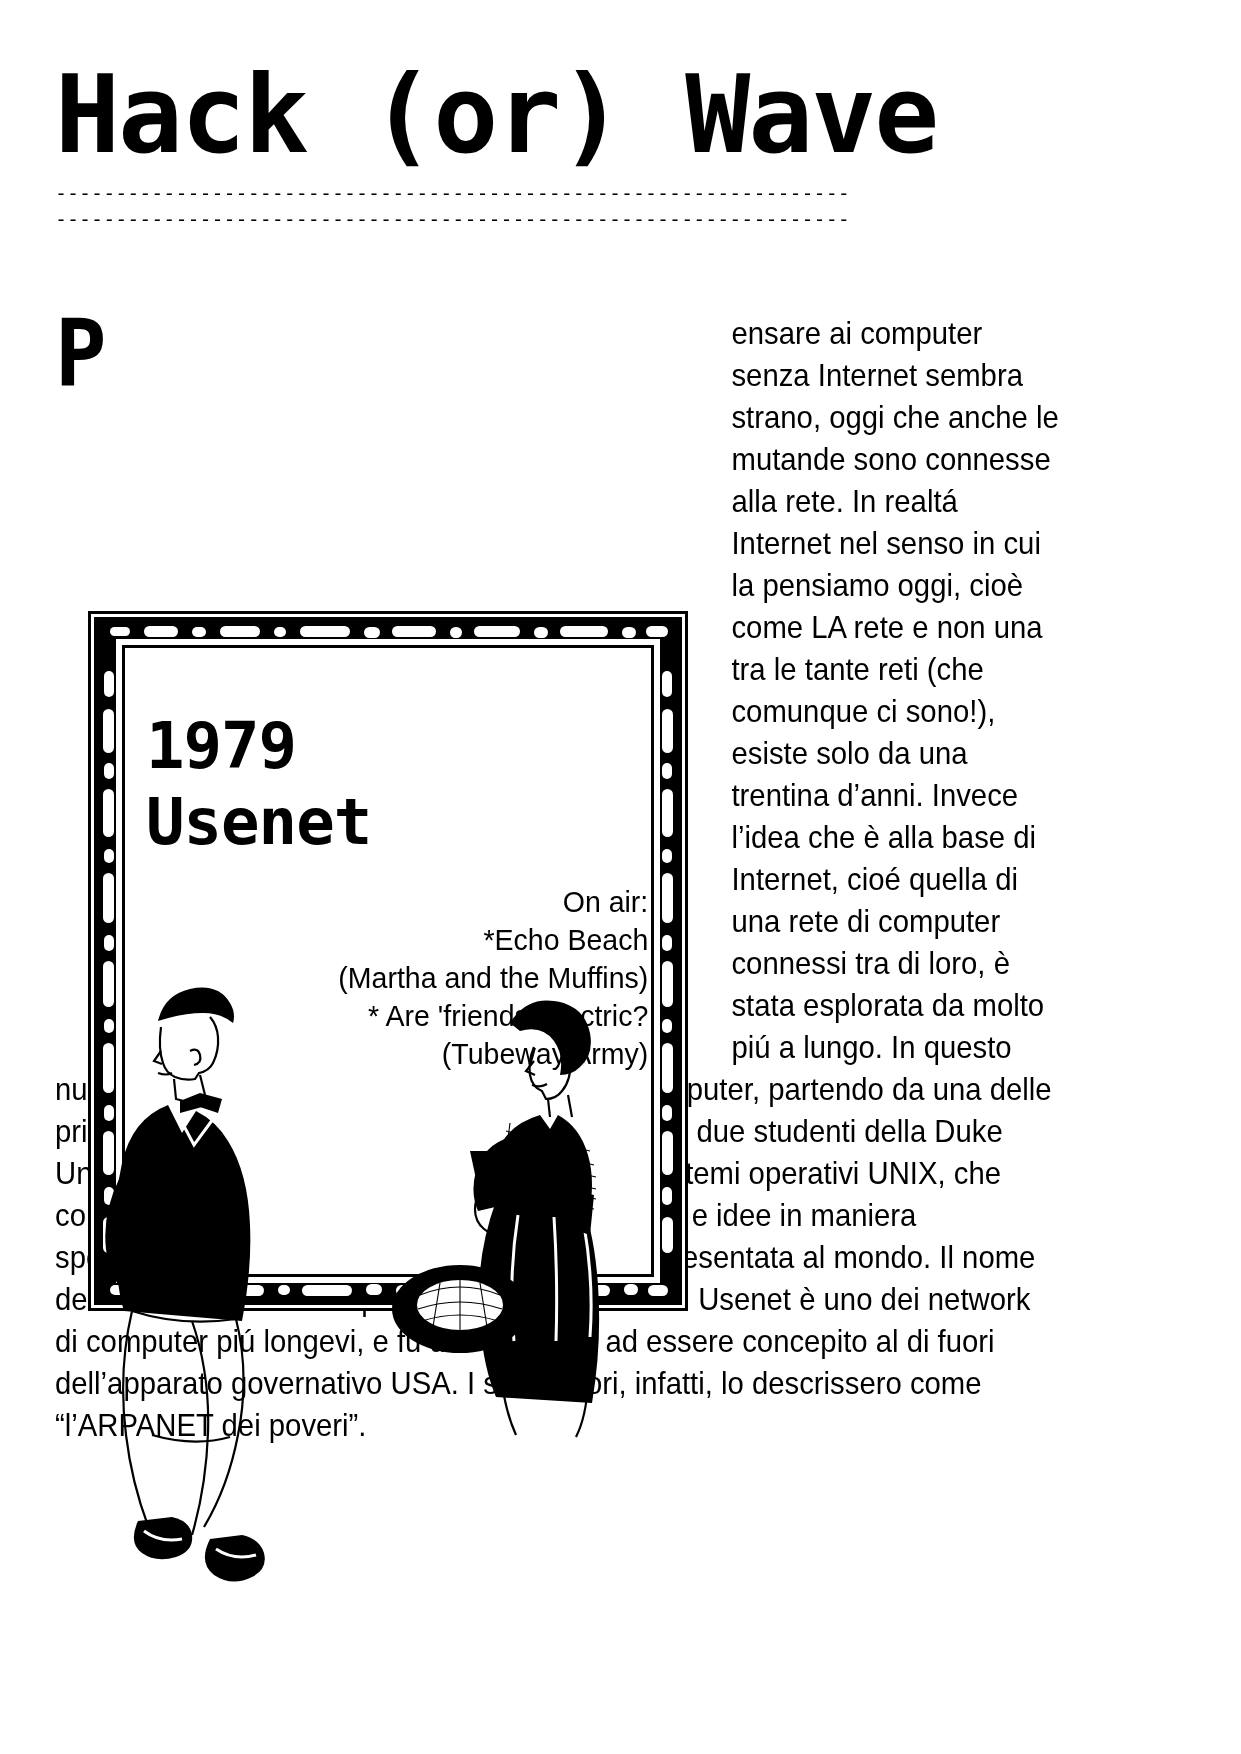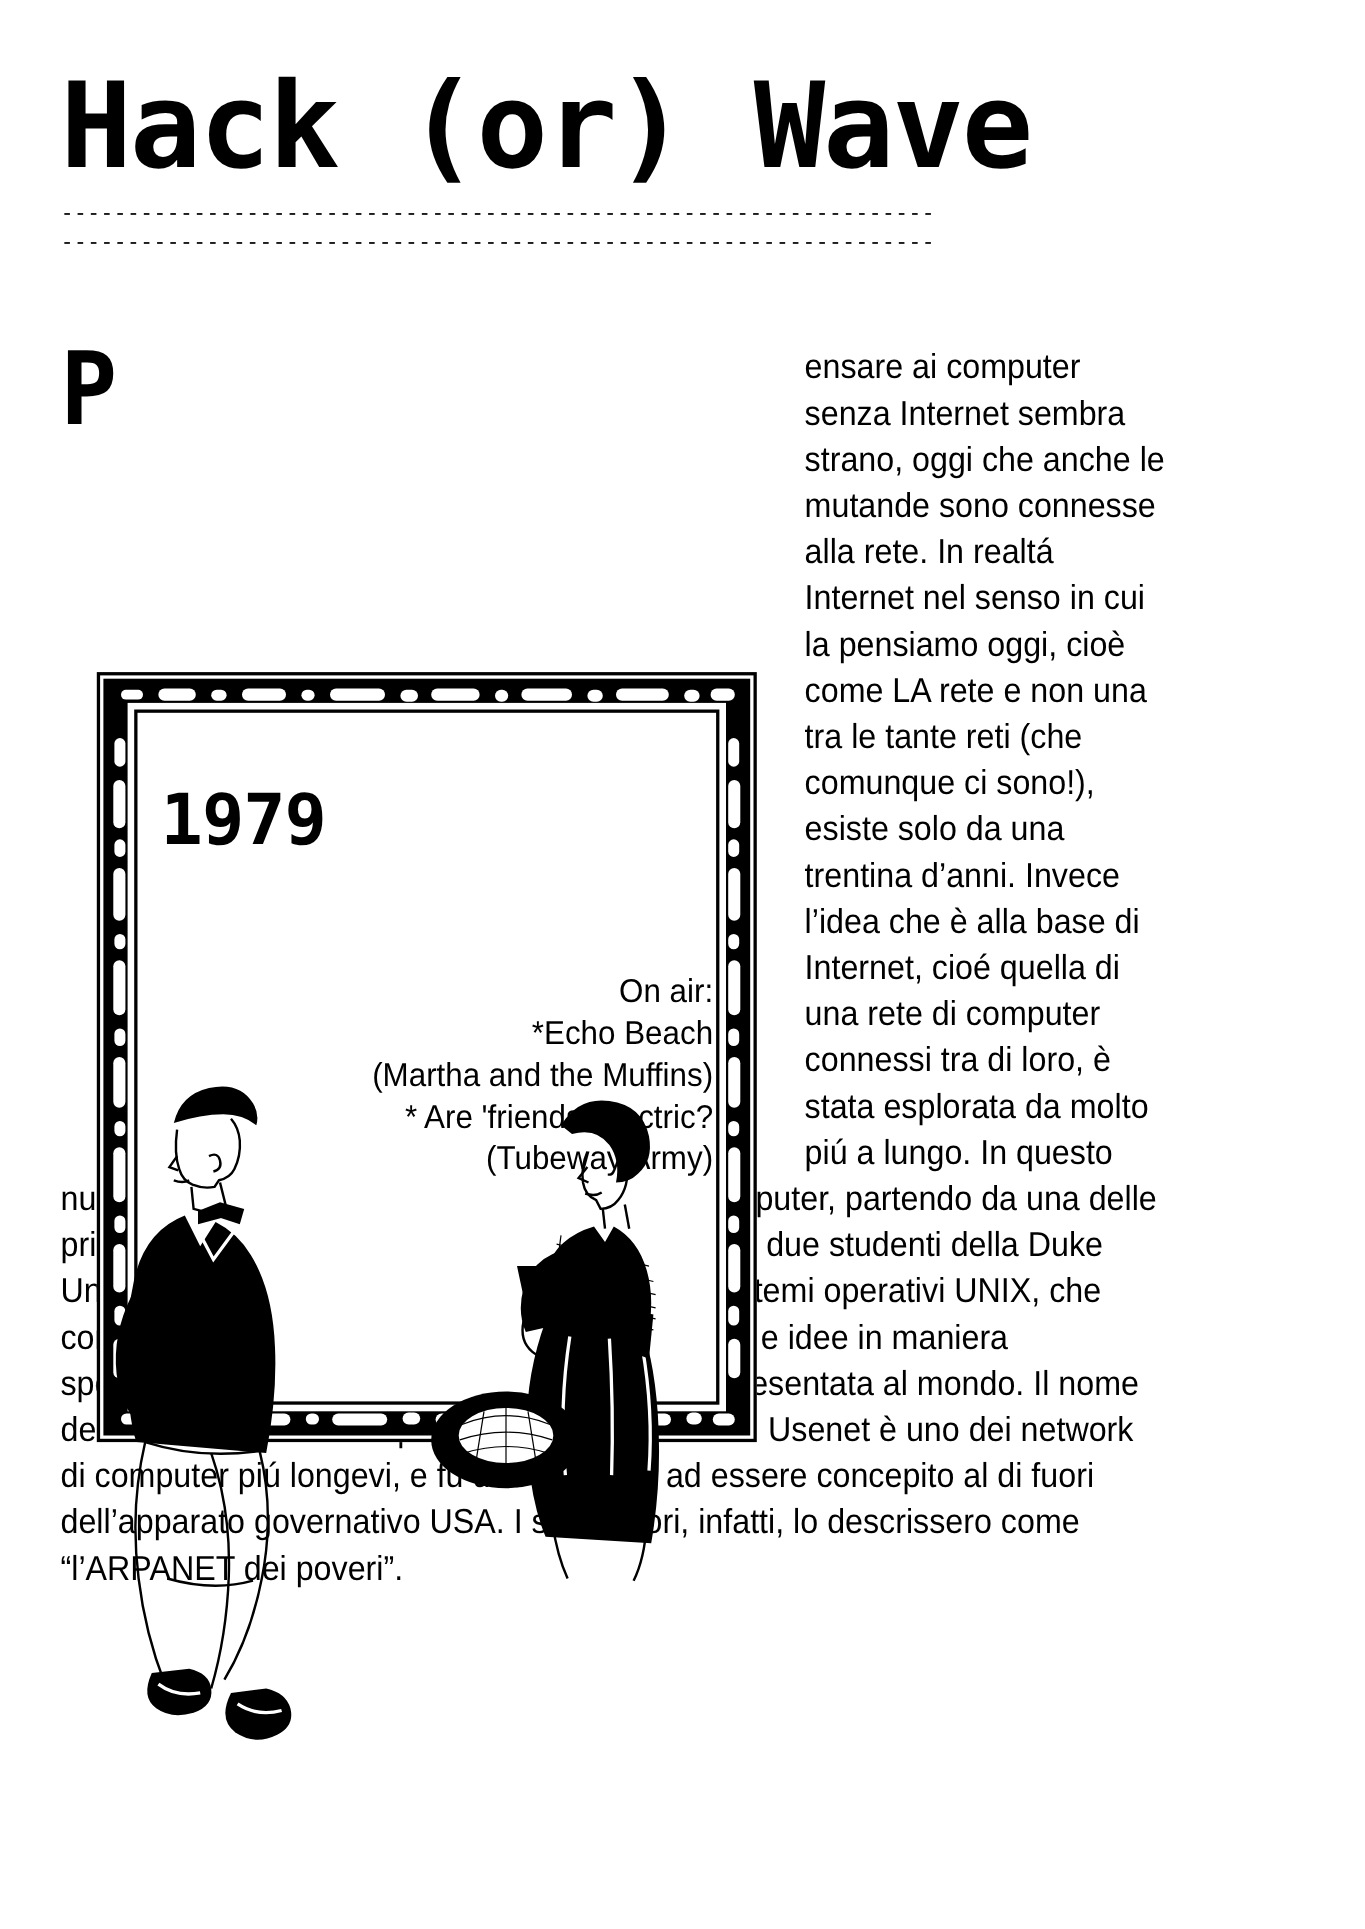--- a/index.html
+++ b/index.html
@@ -253,20 +253,21 @@
       <div class="orn" style="top:408px; right:16px; width:10px; height:14px;"></div>
       <div class="orn" style="top:432px; right:15px; width:11px; height:50px;"></div>
       <div class="orn" style="top:494px; right:16px; width:10px; height:16px;"></div>
       <div class="orn" style="top:520px; right:15px; width:11px; height:44px;"></div>
       <div class="orn" style="top:576px; right:16px; width:10px; height:18px;"></div>
       <div class="orn" style="top:606px; right:15px; width:11px; height:36px;"></div>
     </div>
 
     <div class="fig-caption">
       <div>1979</div>
+      <div>Usenet</div>
     </div>
 
     <div class="playlist">
       <div>On air:</div>
       <div>*Echo Beach</div>
       <div>(Martha and the Muffins)</div>
       <div>* Are 'friends' electric?</div>
       <div>(Tubeway Army)</div>
     </div>
   </figure>

